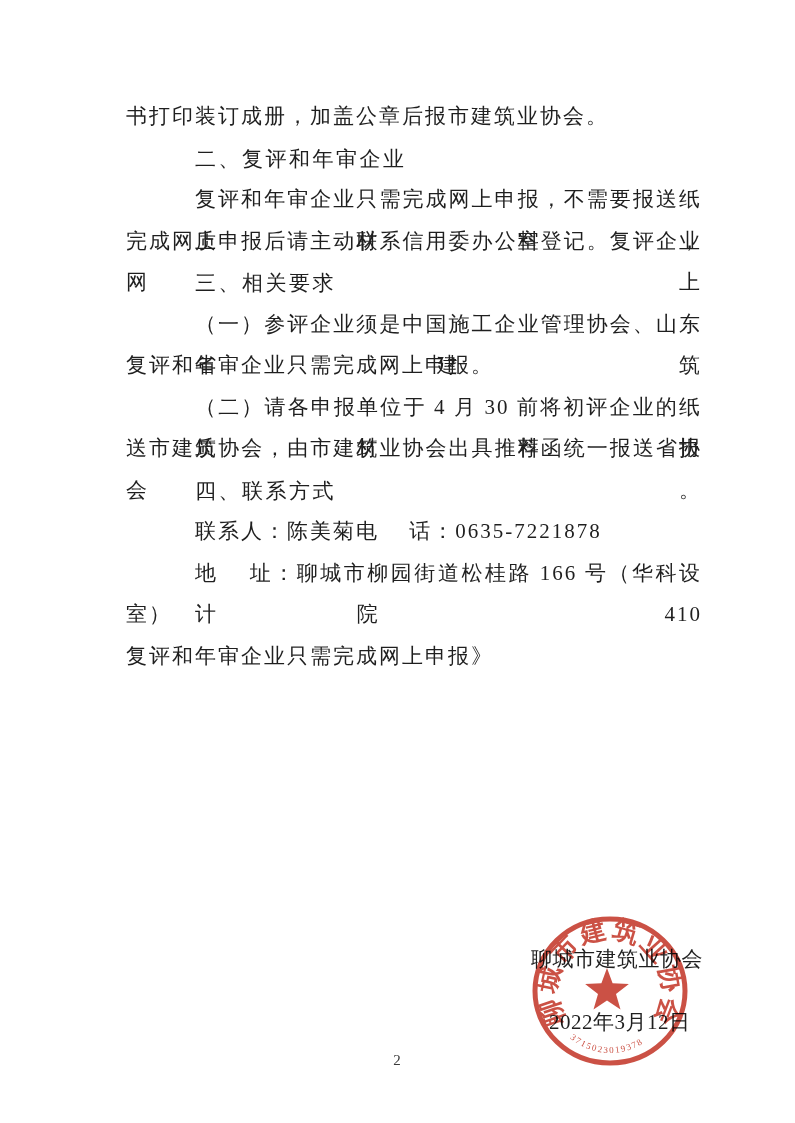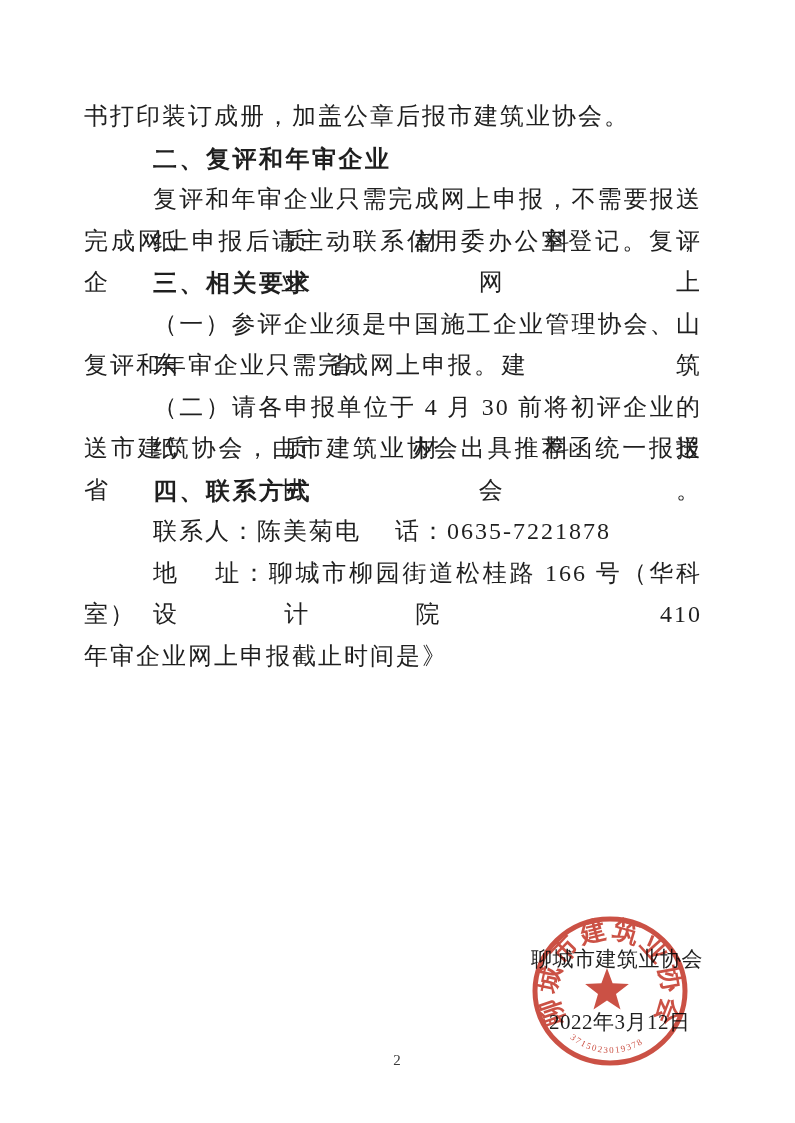--- a/index.html
+++ b/index.html
@@ -16,29 +16,30 @@
   }
   .doc-body {
     position: absolute;
     left: 84px;
     top: 96px;
     width: 618px;
   }
   .line {
     height: 41.5px;
     line-height: 41.5px;
-    font-size: 24px;
+    font-size: 21px;
     letter-spacing: 2px;
     white-space: pre-wrap;
     color: var(--ink);
+    margin-left: 42px;
   }
   .line.indent { padding-left: 69px; }
   .line.heading {
     font-family: "Liberation Sans", "DejaVu Sans", sans-serif;
-    font-weight: 700;
+    font-weight: 400;
     letter-spacing: 2.5px;
   }
   .line.fill {
     text-align: justify;
     text-align-last: justify;
   }
   .signature-org {
     position: absolute;
     left: 531px;
     top: 945px;
@@ -95,21 +96,21 @@
       <div class="line fill">完成网上申报后请主动联系信用委办公室登记。复评企业网上</div>
       <div class="line heading indent">三、相关要求</div>
       <div class="line indent fill">（一）参评企业须是中国施工企业管理协会、山东省建筑</div>
       <div class="line">复评和年审企业只需完成网上申报。</div>
       <div class="line indent fill">（二）请各申报单位于 4 月 30 前将初评企业的纸质材料报</div>
       <div class="line fill">送市建筑协会，由市建筑业协会出具推荐函统一报送省协会。</div>
       <div class="line heading indent">四、联系方式</div>
       <div class="line indent">联系人：陈美菊电　 话：0635-7221878</div>
       <div class="line indent fill">地　 址：聊城市柳园街道松桂路 166 号（华科设计院 410</div>
       <div class="line">室）</div>
-      <div class="line">年审企业网上申报截止时间是》</div>
+      <div class="line">复评和年审企业只需完成网上申报》</div>
     </div>
 
   <div class="signature-org">聊城市建筑业协会</div>
 
   <div class="signature-date">2022年3月12日</div>
 
   <svg class="seal" viewBox="0 0 166 162" xmlns="http://www.w3.org/2000/svg">
     <defs>
       <path id="sealRingArc" d="M 42.4 115.1 A 53 53 0 1 1 123.6 115.1"></path>
       <path id="sealCodeArc" d="M 40 125.6 A 62 62 0 0 0 126 125.6"></path>

